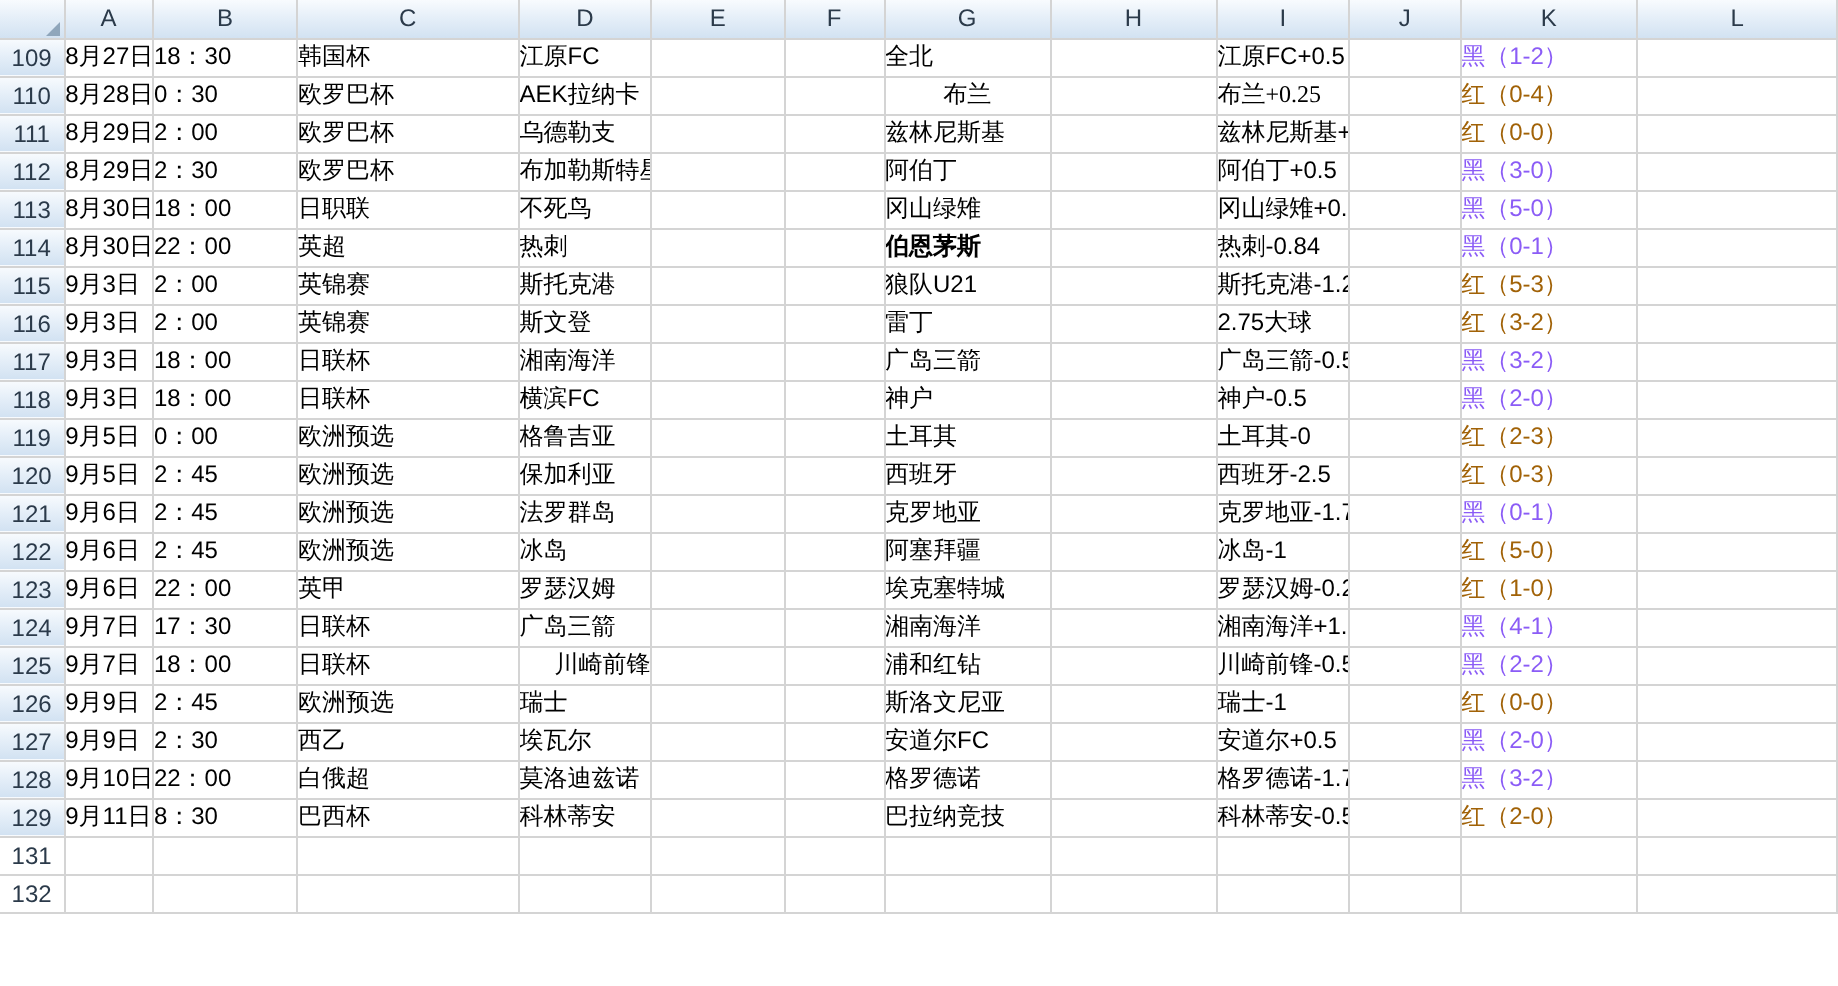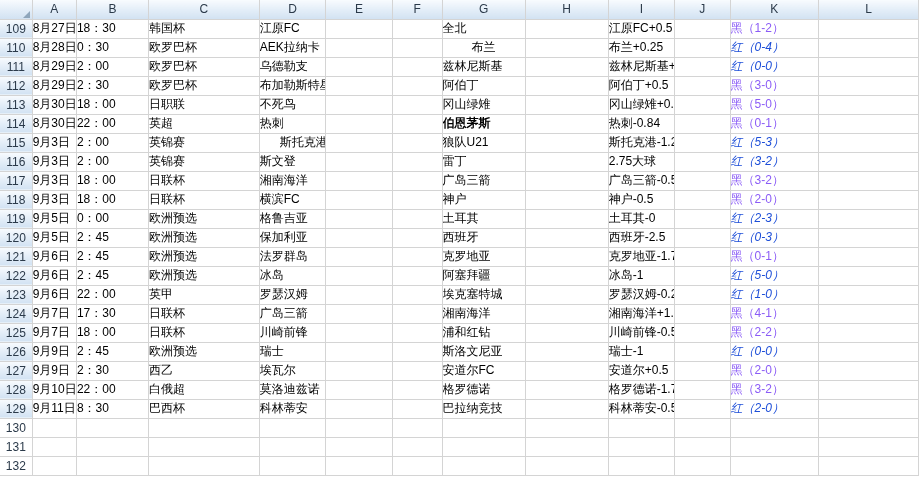--- a/index.html
+++ b/index.html
@@ -47,21 +47,21 @@
   
   .rowhead{
     background:linear-gradient(to bottom,#f8fbfe 0%,#e4eef8 50%,#d2e2f2 100%);
     border-right:1px solid #a7b8c9;
     border-bottom:1px solid #b9cadb;
     text-align:center;
     color:#2b3a4a;
     font-size:11px;
   }
   .cell{padding:0 2px;color:#000;}
-  .red{color:#1d4ed8;font-style:italic;}
+  .red{color:#a16207;}
   .black{color:#8b5cf6;}
   
   .w-h{width:29px;}
   .w-a{width:40px;}
   .w-b{width:65px;}
   .w-c{width:100px;}
   .w-d{width:60px;}
   .w-e{width:60px;}
   .w-f{width:45px;}
   .w-g{width:75px;}
@@ -128,21 +128,21 @@
         <tr class="data-row">
           <td class="rowhead">110</td>
           <td class="cell">8月28日</td>
           <td class="cell">0：30</td>
           <td class="cell">欧罗巴杯</td>
           <td class="cell" style="border-right: 1px solid rgb(212, 212, 212);">AEK拉纳卡</td>
           <td class="cell"></td>
           <td class="cell"></td>
           <td class="cell" style="border-right: 1px solid rgb(212, 212, 212); text-align: center;">布兰</td>
           <td class="cell"></td>
-          <td class="cell" style="border-right: 1px solid rgb(212, 212, 212);">布兰+0.25</td>
+          <td class="cell" style="border-right: 1px solid rgb(212, 212, 212); font-family: Liberation Serif, serif;">布兰+0.25</td>
           <td class="cell"></td>
           <td class="cell red">红（0-4）</td>
           <td class="cell"></td>
         </tr>
         <tr class="data-row">
           <td class="rowhead">111</td>
           <td class="cell">8月29日</td>
           <td class="cell">2：00</td>
           <td class="cell">欧罗巴杯</td>
           <td class="cell" style="border-right: 1px solid rgb(212, 212, 212);">乌德勒支</td>
@@ -198,21 +198,21 @@
           <td class="cell" style="border-right: 1px solid rgb(212, 212, 212);">热刺-0.84</td>
           <td class="cell"></td>
           <td class="cell black">黑（0-1）</td>
           <td class="cell"></td>
         </tr>
         <tr class="data-row">
           <td class="rowhead">115</td>
           <td class="cell">9月3日</td>
           <td class="cell">2：00</td>
           <td class="cell">英锦赛</td>
-          <td class="cell" style="border-right: 1px solid rgb(212, 212, 212); padding-left: 20px;">斯托克港</td>
+          <td class="cell" style="border-right: 1px solid rgb(212, 212, 212);">斯托克港</td>
           <td class="cell"></td>
           <td class="cell"></td>
           <td class="cell" style="border-right: 1px solid rgb(212, 212, 212);">狼队U21</td>
           <td class="cell"></td>
           <td class="cell" style="border-right: 1px solid rgb(212, 212, 212);">斯托克港-1.25</td>
           <td class="cell"></td>
           <td class="cell red">红（5-3）</td>
           <td class="cell"></td>
         </tr>
         <tr class="data-row">
@@ -348,21 +348,21 @@
           <td class="cell" style="border-right: 1px solid rgb(212, 212, 212);">湘南海洋+1.5</td>
           <td class="cell"></td>
           <td class="cell black">黑（4-1）</td>
           <td class="cell"></td>
         </tr>
         <tr class="data-row">
           <td class="rowhead">125</td>
           <td class="cell">9月7日</td>
           <td class="cell">18：00</td>
           <td class="cell">日联杯</td>
-          <td class="cell" style="border-right: 1px solid rgb(212, 212, 212);">川崎前锋</td>
+          <td class="cell" style="border-right: 1px solid rgb(212, 212, 212); text-align: right;">川崎前锋</td>
           <td class="cell"></td>
           <td class="cell"></td>
           <td class="cell" style="border-right: 1px solid rgb(212, 212, 212);">浦和红钻</td>
           <td class="cell"></td>
           <td class="cell" style="border-right: 1px solid rgb(212, 212, 212);">川崎前锋-0.5</td>
           <td class="cell"></td>
           <td class="cell black">黑（2-2）</td>
           <td class="cell"></td>
         </tr>
         <tr class="data-row">
@@ -419,35 +419,20 @@
           <td class="cell"></td>
           <td class="cell"></td>
           <td class="cell" style="border-right: 1px solid rgb(212, 212, 212);">巴拉纳竞技</td>
           <td class="cell"></td>
           <td class="cell" style="border-right: 1px solid rgb(212, 212, 212);">科林蒂安-0.5</td>
           <td class="cell"></td>
           <td class="cell red">红（2-0）</td>
           <td class="cell"></td>
         </tr>
         <tr class="blank-row">
-          <td class="rowhead">130</td>
-          <td class="cell"></td>
-          <td class="cell"></td>
-          <td class="cell"></td>
-          <td class="cell"></td>
-          <td class="cell"></td>
-          <td class="cell"></td>
-          <td class="cell"></td>
-          <td class="cell"></td>
-          <td class="cell"></td>
-          <td class="cell"></td>
-          <td class="cell"></td>
-          <td class="cell"></td>
-        </tr>
-        <tr class="blank-row">
           <td class="rowhead">131</td>
           <td class="cell"></td>
           <td class="cell"></td>
           <td class="cell"></td>
           <td class="cell"></td>
           <td class="cell"></td>
           <td class="cell"></td>
           <td class="cell"></td>
           <td class="cell"></td>
           <td class="cell"></td>

